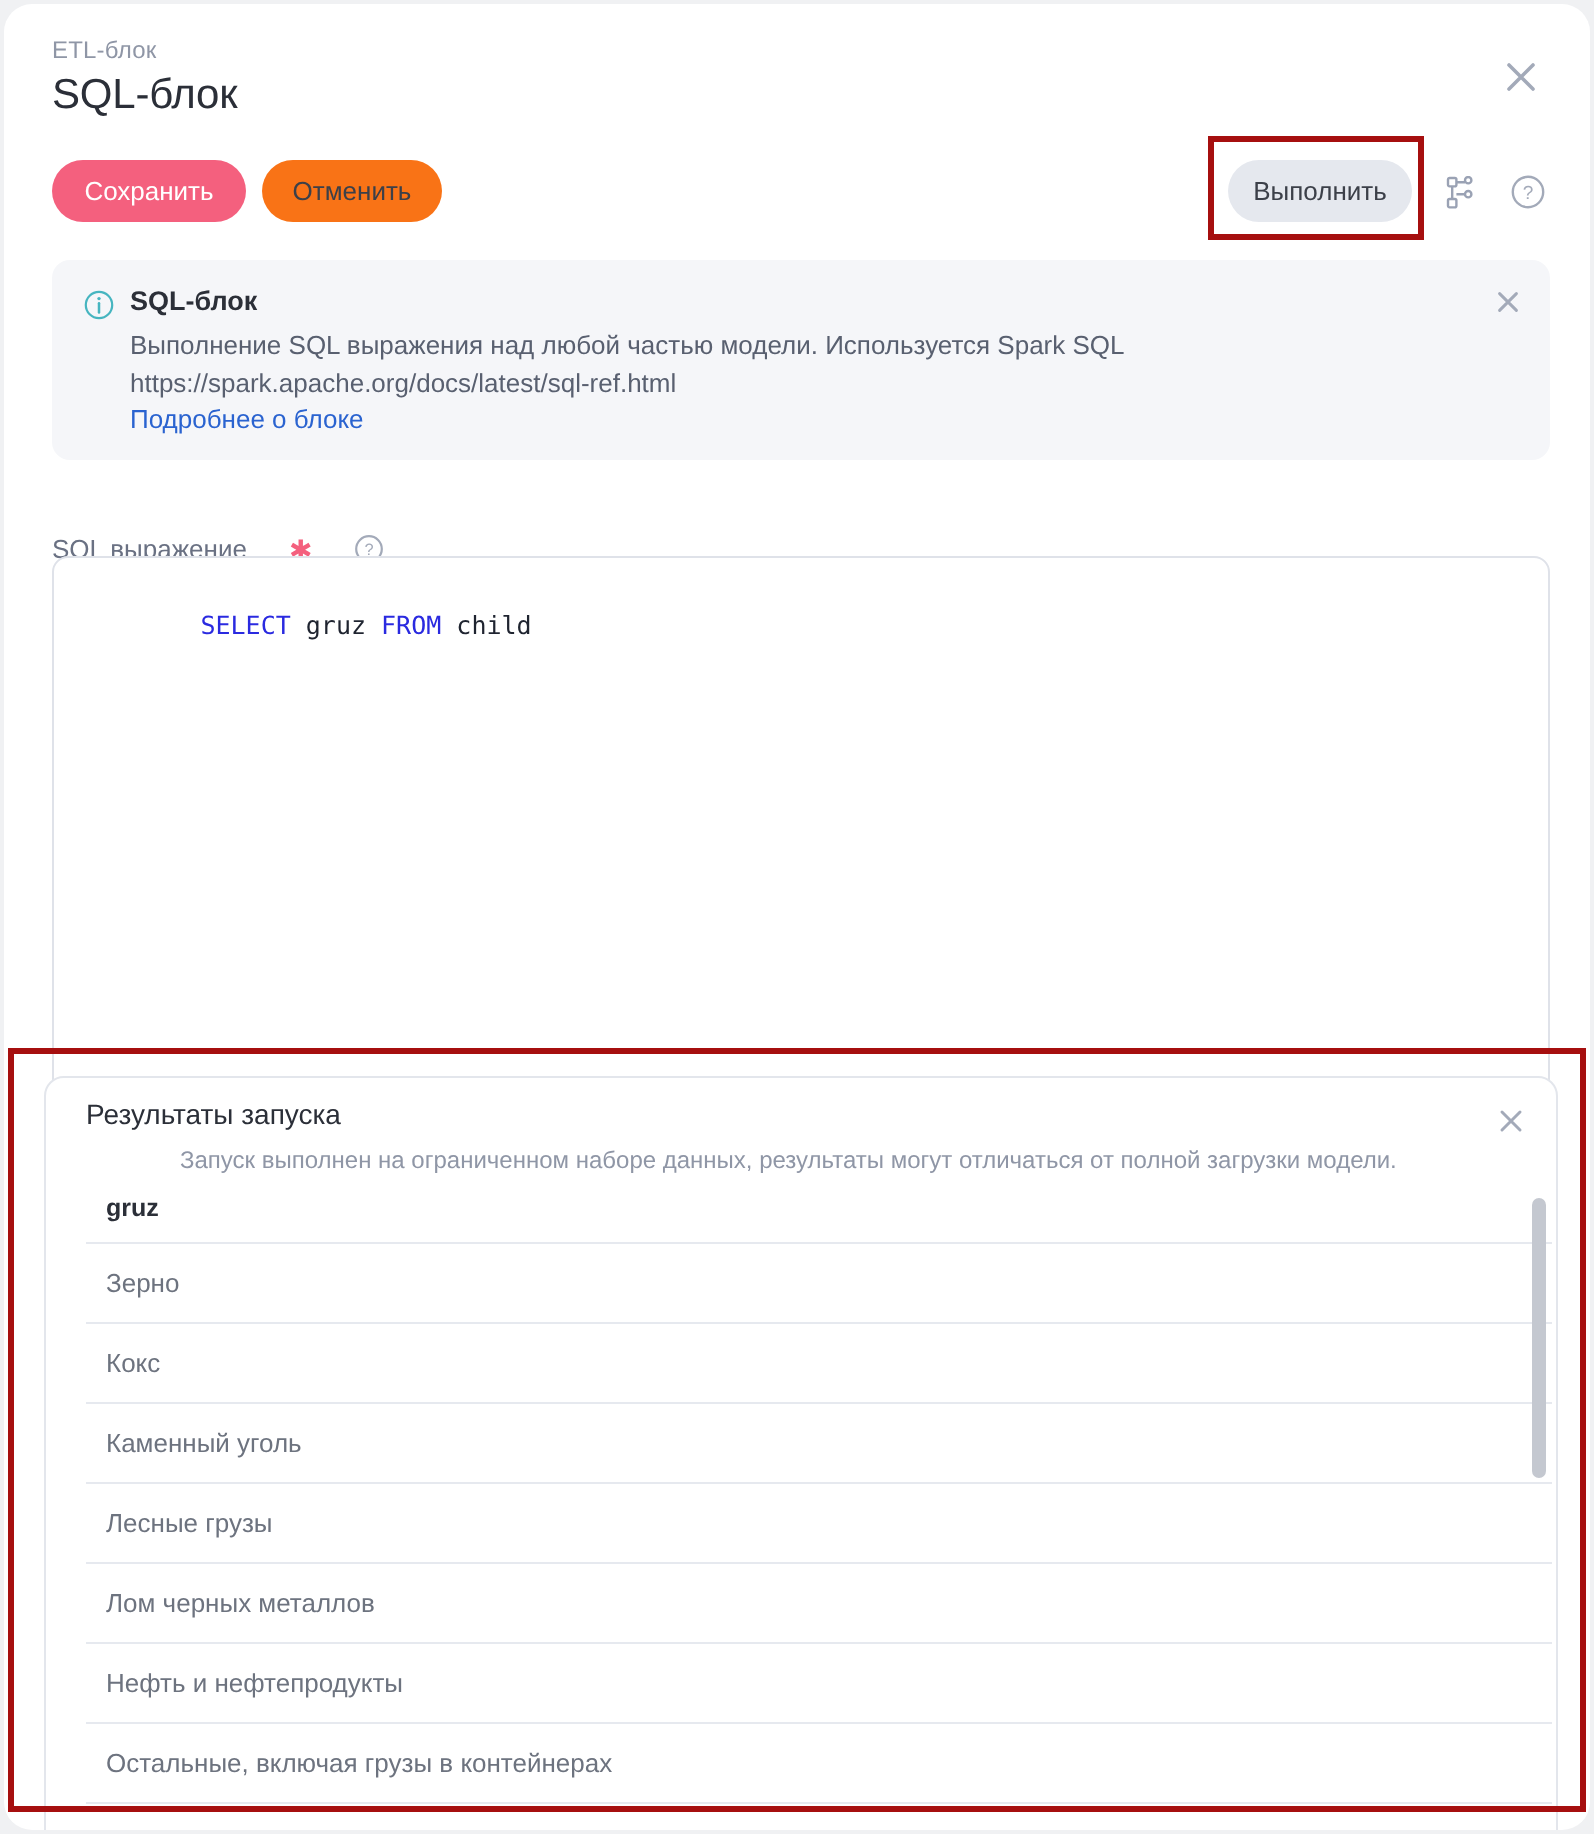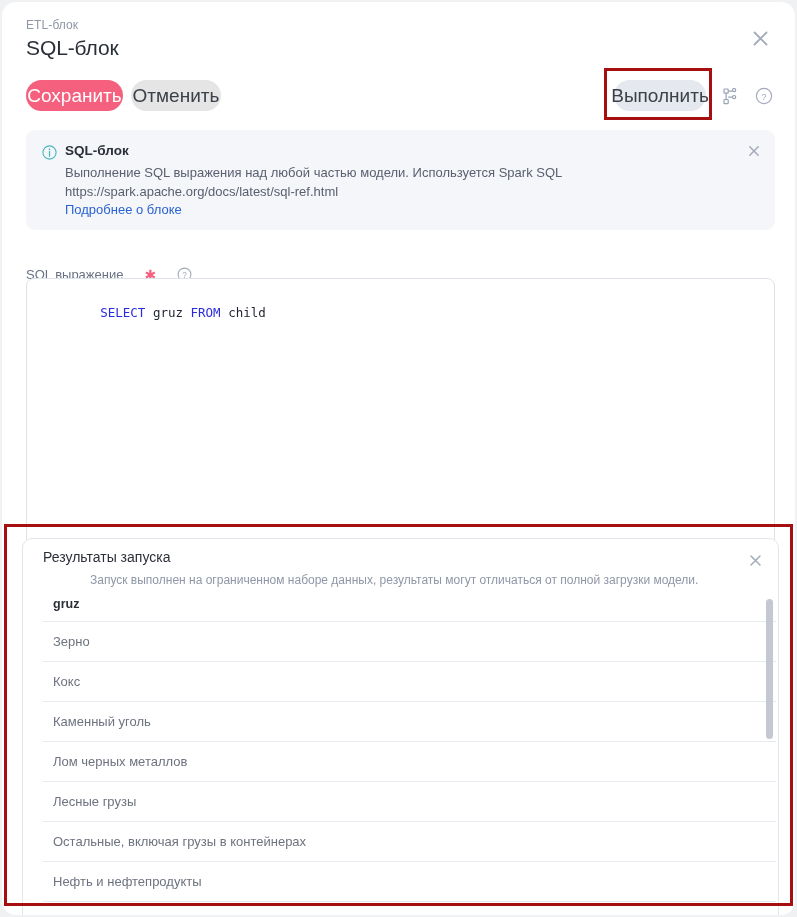--- a/index.html
+++ b/index.html
@@ -64,41 +64,41 @@
   .close-top svg { display: block; }
 
   
   .btn {
     position: absolute;
     height: 31px;
     border-radius: 16px;
     display: flex;
     align-items: center;
     justify-content: center;
-    font-size: 19px;
+    font-size: 13px;
     cursor: pointer;
     user-select: none;
     border: none;
     font-family: "Liberation Sans", sans-serif;
     text-align: center;
   }
 
   .btn-save {
     left: 24px;
     top: 78px;
     width: 97px;
     background: #f4607e;
     color: #ffffff;
   }
 
   .btn-cancel {
     left: 129px;
     top: 78px;
     width: 90px;
-    background: #e5e5e5;
+    background: #f97316;
     color: #3c4049;
   }
 
   .btn-run {
     left: 612px;
     top: 78px;
     width: 92px;
     background: #e5e8ee;
     color: #3c4049;
   }
@@ -419,30 +419,30 @@
               <tr>
                 <td>Зерно</td>
               </tr>
               <tr>
                 <td>Кокс</td>
               </tr>
               <tr>
                 <td>Каменный уголь</td>
               </tr>
               <tr>
+                <td>Лесные грузы</td>
+              </tr>
+              <tr>
                 <td>Лом черных металлов</td>
               </tr>
               <tr>
-                <td>Лесные грузы</td>
+                <td>Нефть и нефтепродукты</td>
               </tr>
               <tr>
                 <td>Остальные, включая грузы в контейнерах</td>
-              </tr>
-              <tr>
-                <td>Нефть и нефтепродукты</td>
               </tr>
             </tbody>
         </table>
       </div>
 
       <div class="scroll-track">
         <div class="scroll-thumb"></div>
       </div>
     </div>
   </div>

